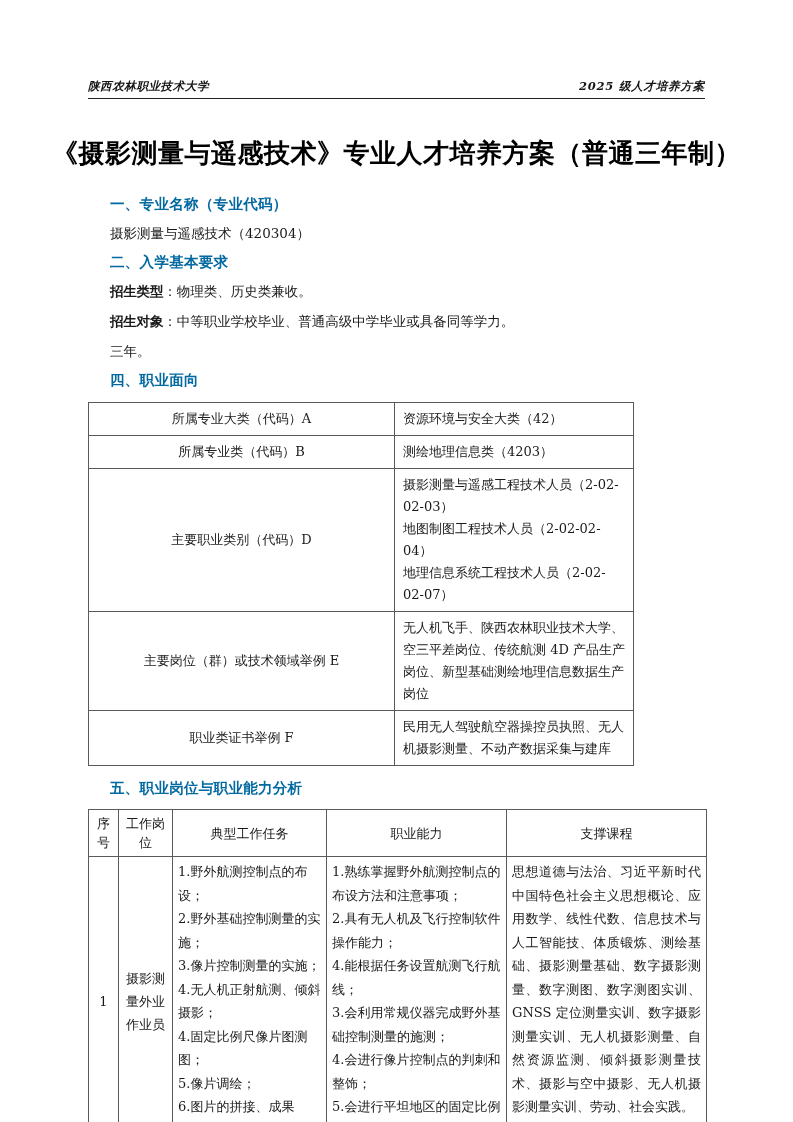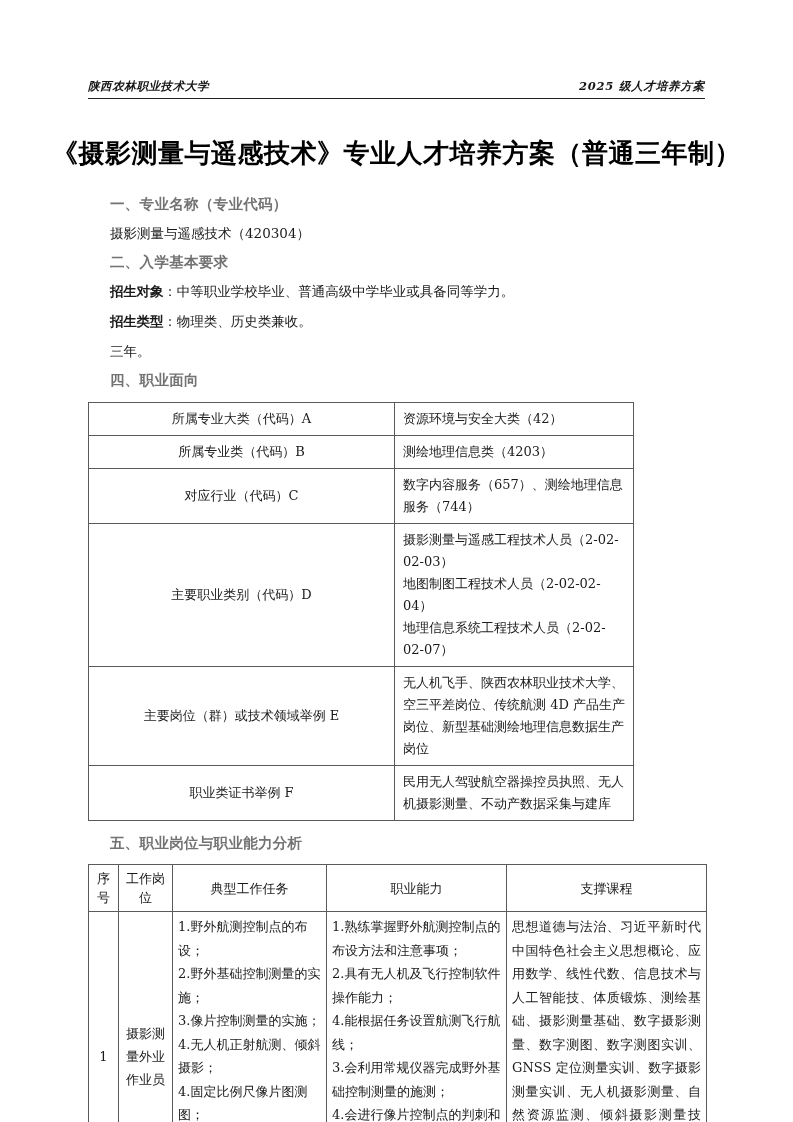--- a/index.html
+++ b/index.html
@@ -74,21 +74,21 @@
   }
 
   h2.section-heading {
     margin: 0;
     padding: 0 0 0 22px;
     font-family: "DejaVu Sans", "Liberation Sans", sans-serif;
     font-size: 14.5px;
     font-weight: 700;
     line-height: 28px;
     letter-spacing: 0.3px;
-    color: #737373;
+    color: #0369a1;
   }
   h2.section-heading.sp-top { margin-top: 8px; }
 
   p.body-line {
     margin: 0;
     padding: 0 0 0 22px;
     font-size: 13.5px;
     line-height: 30px;
     color: #1a1a1a;
     font-family: "DejaVu Serif", "Liberation Serif", serif;
@@ -184,45 +184,39 @@
   </div>
 
   <div class="doc-title">《摄影测量与遥感技术》专业人才培养方案（普通三年制）</div>
 
   <div class="content">
 
     <h2 class="section-heading">一、专业名称（专业代码）</h2>
     <p class="body-line">摄影测量与遥感技术（420304）</p>
 
     <h2 class="section-heading">二、入学基本要求</h2>
+    <p class="body-line"><span class="lbl">招生类型</span><span>：物理类、历史类兼收。</span></p>
     <p class="body-line"><span class="lbl">招生对象</span><span>：中等职业学校毕业、普通高级中学毕业或具备同等学力。</span></p>
-    <p class="body-line"><span class="lbl">招生类型</span><span>：物理类、历史类兼收。</span></p>
 
     <p class="body-line">三年。</p>
 
     <h2 class="section-heading">四、职业面向</h2>
 
     <table class="doc-table" id="career-table">
       <tbody>
           <tr>
             <td class="label-cell">所属专业大类（代码）A</td>
             <td class="value-cell">
               <span class="multi">资源环境与安全大类（42）</span>
             </td>
           </tr>
           <tr>
             <td class="label-cell">所属专业类（代码）B</td>
             <td class="value-cell">
               <span class="multi">测绘地理信息类（4203）</span>
-            </td>
-          </tr>
-          <tr>
-            <td class="label-cell">对应行业（代码）C</td>
-            <td class="value-cell">
-              <span class="multi">数字内容服务（657）、测绘地理信息服务（744）</span>
             </td>
           </tr>
           <tr>
             <td class="label-cell">主要职业类别（代码）D</td>
             <td class="value-cell">
               <span class="multi">摄影测量与遥感工程技术人员（2-02-02-03）</span>
               <span class="multi">地图制图工程技术人员（2-02-02-04）</span>
               <span class="multi">地理信息系统工程技术人员（2-02-02-07）</span>
             </td>
           </tr>

